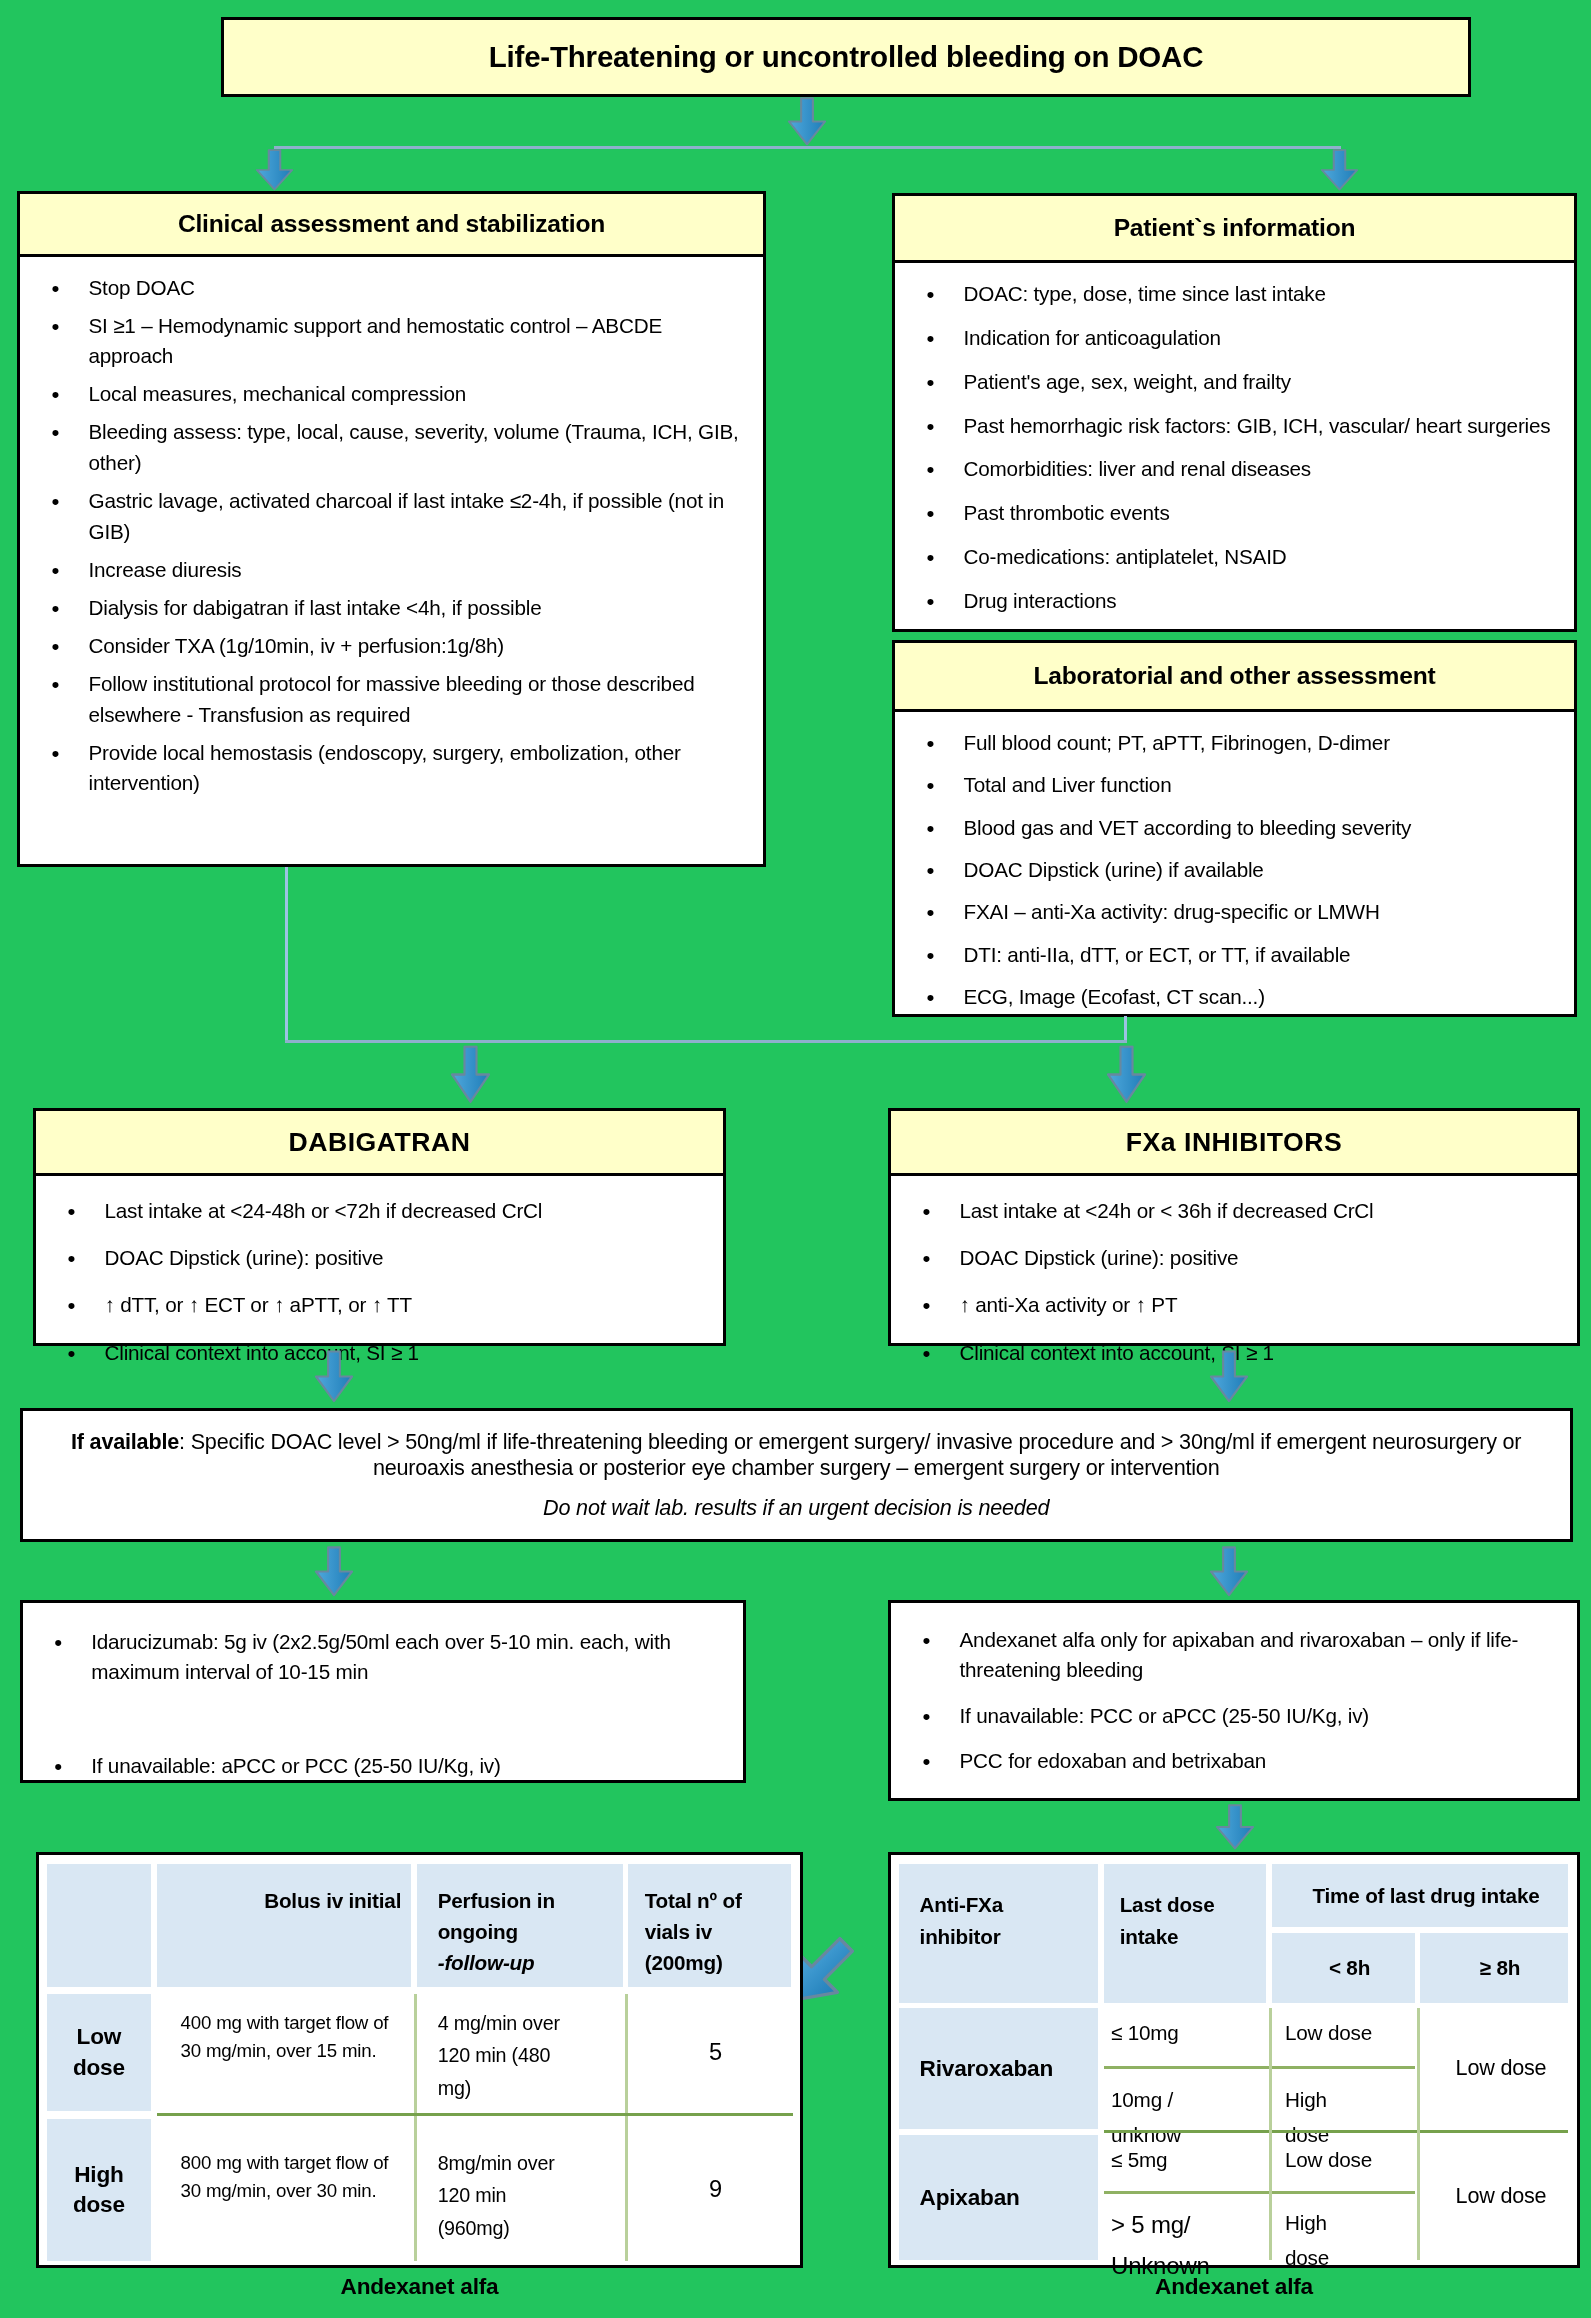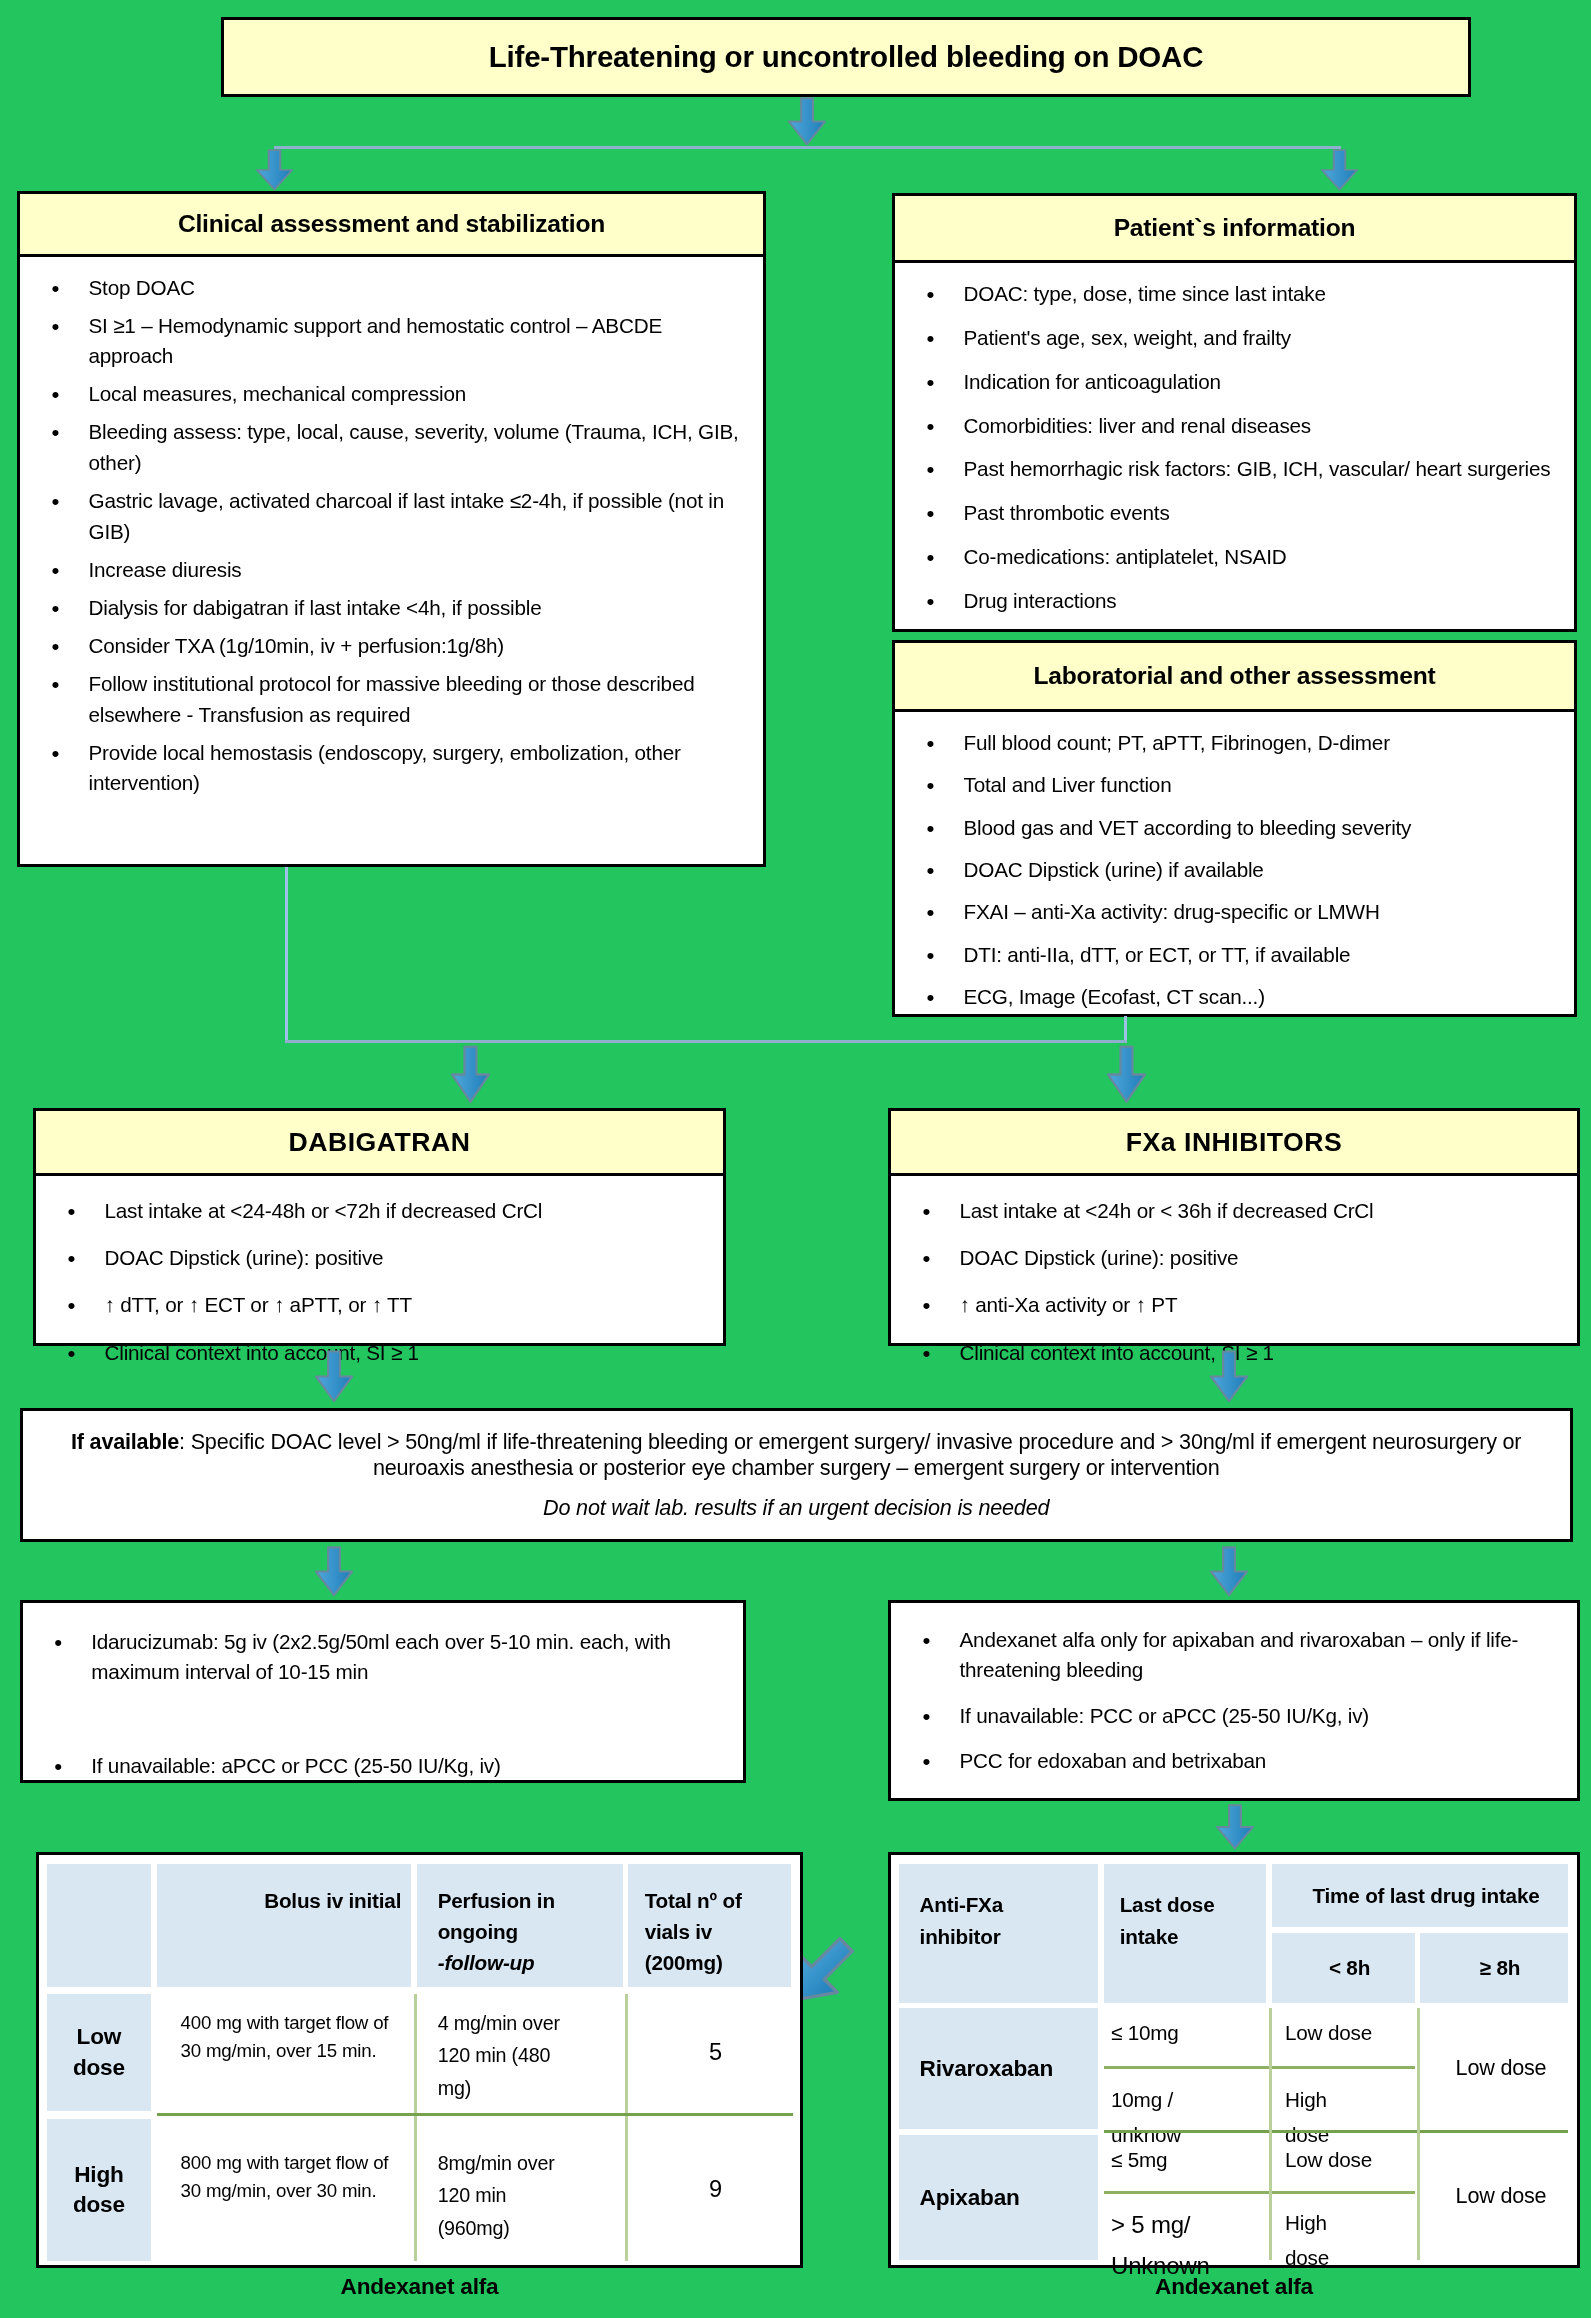--- a/index.html
+++ b/index.html
@@ -102,24 +102,24 @@
         <li>Provide local hemostasis (endoscopy, surgery, embolization, other intervention)</li>
       </ul>
   </div>
 
   <div class="fbox" style="left:892px;top:193px;width:685px;height:439px;">
     <div class="fbox-header" style="height:67px;font-size:24.6px;">
       <span>Patient`s information</span>
     </div>
     <ul class="bullets patient-list">
         <li>DOAC: type, dose, time since last intake</li>
+        <li>Indication for anticoagulation</li>
         <li>Patient's age, sex, weight, and frailty</li>
-        <li>Indication for anticoagulation</li>
+        <li>Past hemorrhagic risk factors: GIB, ICH, vascular/ heart surgeries</li>
         <li>Comorbidities: liver and renal diseases</li>
-        <li>Past hemorrhagic risk factors: GIB, ICH, vascular/ heart surgeries</li>
         <li>Past thrombotic events</li>
         <li>Co-medications: antiplatelet, NSAID</li>
         <li>Drug interactions</li>
       </ul>
   </div>
 
   <div class="fbox" style="left:892px;top:640px;width:685px;height:377px;">
     <div class="fbox-header" style="height:69px;font-size:24.6px;">
       <span>Laboratorial and other assessment</span>
     </div>

